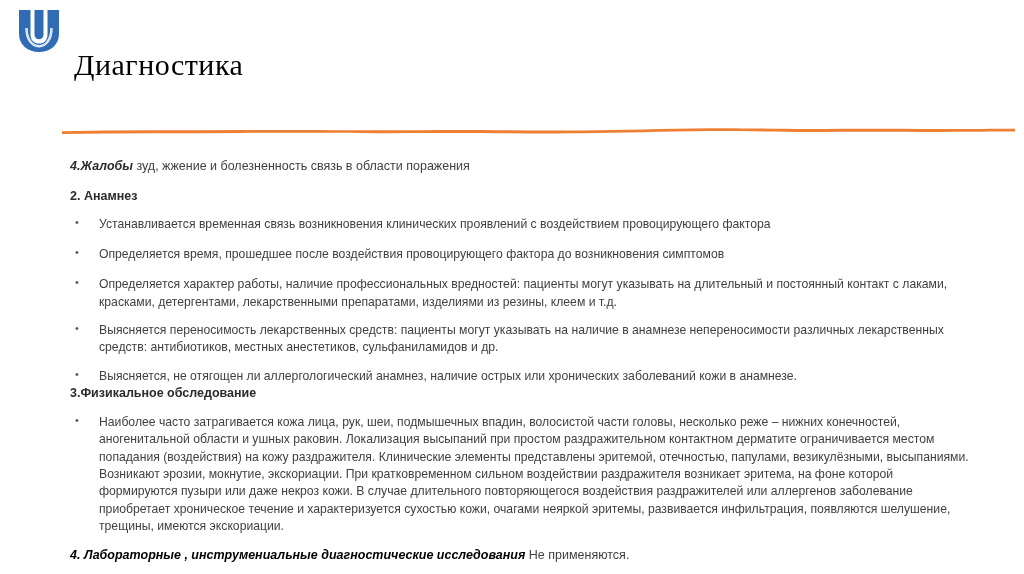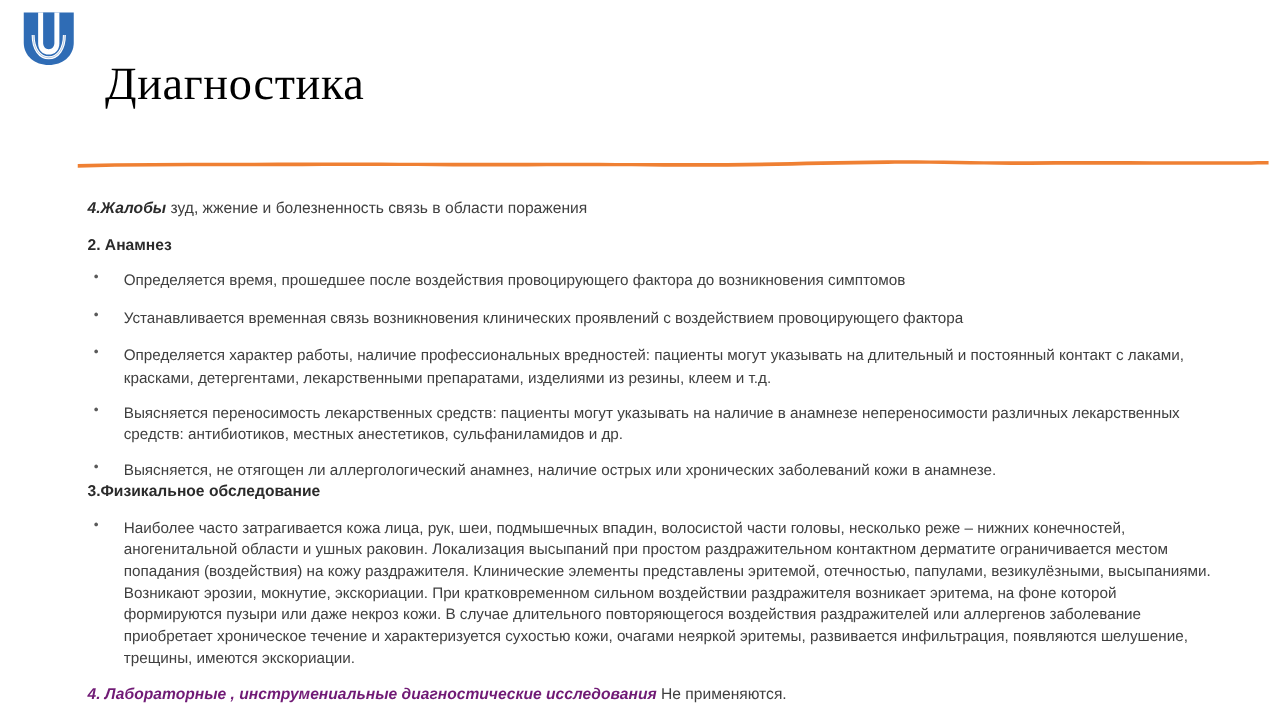--- a/index.html
+++ b/index.html
@@ -23,24 +23,24 @@
     left: 17px;
     top: 8px;
     width: 44px;
     height: 46px;
   }
   .logo svg { display: block; }
 
   
   .slide-title {
     position: absolute;
-    left: 84px;
+    left: 74px;
     top: 48px;
     font-family: "Liberation Serif", "DejaVu Serif", serif;
-    font-size: 37px;
+    font-size: 30px;
     font-weight: 400;
     color: #000000;
     letter-spacing: 0.5px;
     line-height: 1.1;
     white-space: nowrap;
   }
 
   
   .divider {
     position: absolute;
@@ -111,21 +111,21 @@
 
   .final-line {
     font-size: 12.5px;
     line-height: 1.35;
     color: #3f3f3f;
     margin: 12px 0 0 0;
   }
   .final-line .hdr {
     font-weight: bold;
     font-style: italic;
-    color: #701a75;
+    color: #000000;
   }
 </style>
 </head>
 <body>
 
 <div class="logo">
   <svg width="44" height="46" viewBox="0 0 44 46" xmlns="http://www.w3.org/2000/svg">
 
     <path d="M2 2 H42 V26 C42 37 33 44 22 44 C11 44 2 37 2 26 Z" fill="#2f6cb5"></path>
     <path d="M13.5 2 H30.5 V26.5 C30.5 32.2 26.9 35.6 22 35.6
@@ -164,24 +164,24 @@
 <div class="content">
 
   <p class="lead">
     <span class="hdr">4.Жалобы</span><span> зуд, жжение и болезненность связь в области поражения</span>
   </p>
 
   <p class="section-head">2. Анамнез</p>
 
   <ul class="bullets">
     <li>
+      <span>Устанавливается временная связь возникновения клинических проявлений с воздействием провоцирующего фактора</span>
+    </li>
+    <li>
       <span>Определяется время, прошедшее после воздействия провоцирующего фактора до возникновения симптомов</span>
-    </li>
-    <li>
-      <span>Устанавливается временная связь возникновения клинических проявлений с воздействием провоцирующего фактора</span>
     </li>
     <li class="long">
       <span>Определяется характер работы, наличие профессиональных вредностей: пациенты могут указывать на длительный и постоянный контакт с лаками, красками, детергентами, лекарственными препаратами, изделиями из резины, клеем и т.д.</span>
     </li>
     <li class="long">
       <span>Выясняется переносимость лекарственных средств: пациенты могут указывать на наличие в анамнезе непереносимости различных лекарственных средств: антибиотиков, местных анестетиков, сульфаниламидов и др.</span>
     </li>
     <li>
       <span>Выясняется, не отягощен ли аллергологический анамнез, наличие острых или хронических заболеваний кожи в анамнезе.</span>
     </li>

